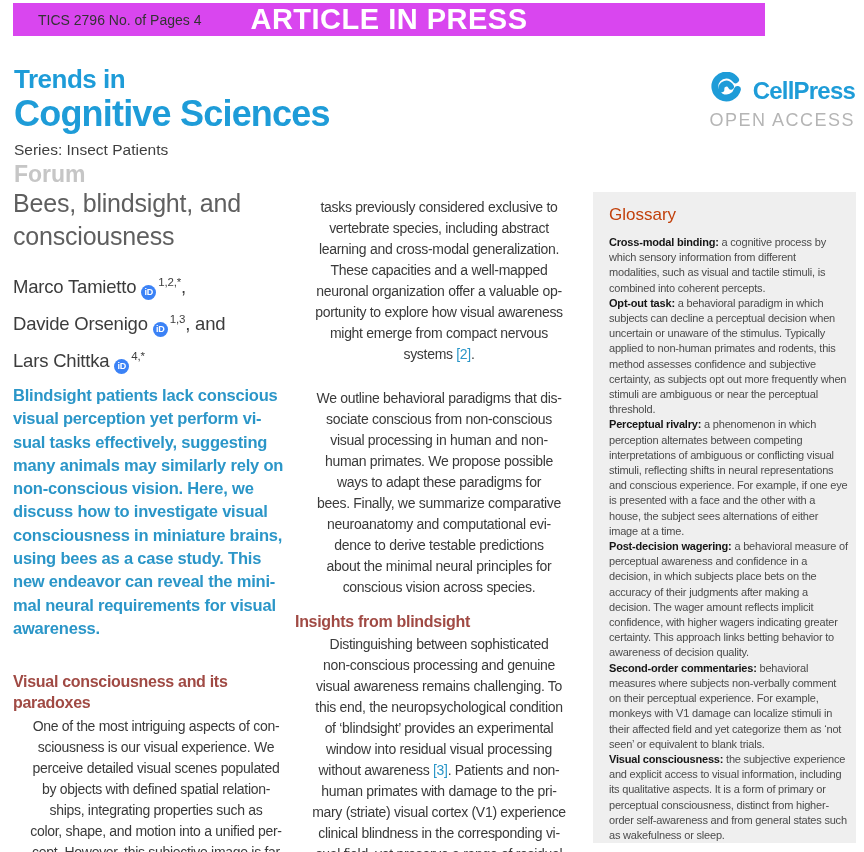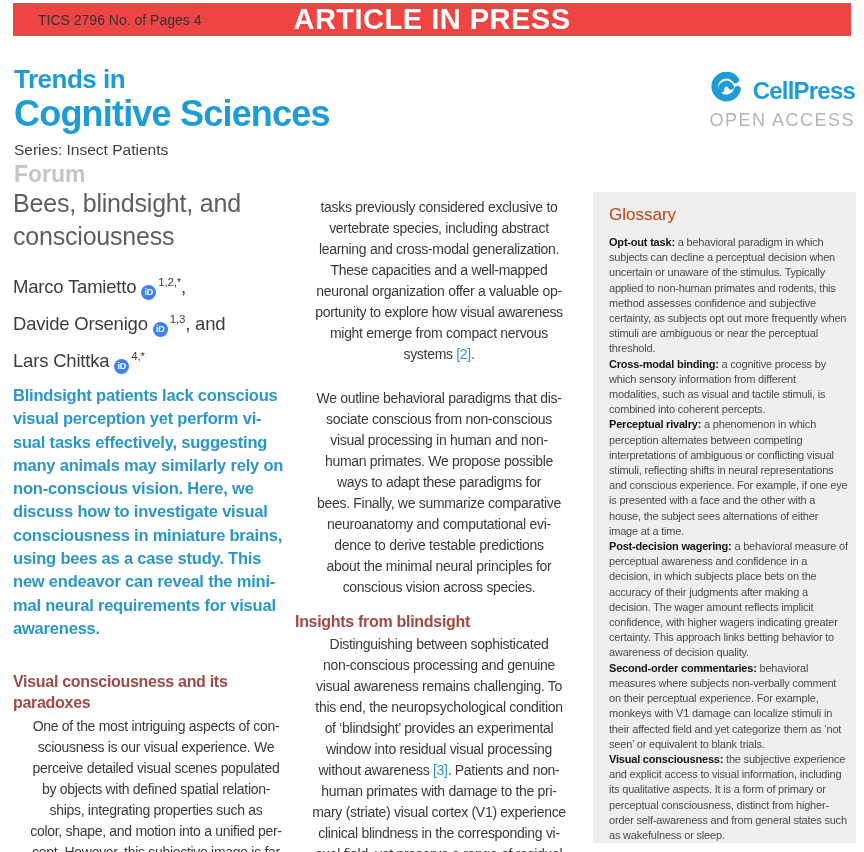--- a/index.html
+++ b/index.html
@@ -1,21 +1,21 @@
 <!DOCTYPE html>
 <html><head>
 <meta charset="utf-8">
 <style>
   html,body{margin:0;padding:0;background:#ffffff;}
   .page{
     position:relative;width:864px;height:852px;background:#ffffff;overflow:hidden;
     font-family:"Liberation Sans", sans-serif;
   }
   
-  .topbar{position:absolute;left:13px;top:3px;width:838px;height:33px;background:#ef4444;}
+  .topbar{position:absolute;left:13px;top:3px;width:752px;height:33px;background:#d946ef;}
   .topbar-left{position:absolute;left:25px;top:50%;transform:translateY(-50%);
     font-size:14px;color:#333333;letter-spacing:0;}
   .topbar-center{position:absolute;left:0;right:0;top:50%;transform:translateY(-52%);
     text-align:center;font-size:29px;font-weight:bold;color:#ffffff;letter-spacing:0.5px;}
   
   .brand1{position:absolute;left:14px;top:64px;font-size:26px;line-height:30px;
     font-weight:bold;color:#1e9cd8;letter-spacing:-0.5px;}
   .brand2{position:absolute;left:14px;top:92px;font-size:36px;line-height:44px;
     font-weight:bold;color:#1e9cd8;letter-spacing:-0.8px;}
   .series{position:absolute;left:14px;top:141px;font-size:15.5px;color:#3f3f3f;}
@@ -143,22 +143,22 @@
 window into residual visual processing
 without awareness <span class="ref">[3]</span>. Patients and non-
 human primates with damage to the pri-
 mary (striate) visual cortex (V1) experience
 clinical blindness in the corresponding vi-
 sual field, yet preserve a range of residual</div>
 
   <div class="glossary">
     <div class="glossary-heading">Glossary</div>
     <div>
+        <p class="gloss-entry"><b class="gloss-term">Cross-modal binding: </b>a cognitive process by which sensory information from different modalities, such as visual and tactile stimuli, is combined into coherent percepts.</p>
         <p class="gloss-entry"><b class="gloss-term">Opt-out task: </b>a behavioral paradigm in which subjects can decline a perceptual decision when uncertain or unaware of the stimulus. Typically applied to non-human primates and rodents, this method assesses confidence and subjective certainty, as subjects opt out more frequently when stimuli are ambiguous or near the perceptual threshold.</p>
-        <p class="gloss-entry"><b class="gloss-term">Cross-modal binding: </b>a cognitive process by which sensory information from different modalities, such as visual and tactile stimuli, is combined into coherent percepts.</p>
         <p class="gloss-entry"><b class="gloss-term">Perceptual rivalry: </b>a phenomenon in which perception alternates between competing interpretations of ambiguous or conflicting visual stimuli, reflecting shifts in neural representations and conscious experience. For example, if one eye is presented with a face and the other with a house, the subject sees alternations of either image at a time.</p>
         <p class="gloss-entry"><b class="gloss-term">Post-decision wagering: </b>a behavioral measure of perceptual awareness and confidence in a decision, in which subjects place bets on the accuracy of their judgments after making a decision. The wager amount reflects implicit confidence, with higher wagers indicating greater certainty. This approach links betting behavior to awareness of decision quality.</p>
         <p class="gloss-entry"><b class="gloss-term">Second-order commentaries: </b>behavioral measures where subjects non-verbally comment on their perceptual experience. For example, monkeys with V1 damage can localize stimuli in their affected field and yet categorize them as ‘not seen’ or equivalent to blank trials.</p>
         <p class="gloss-entry"><b class="gloss-term">Visual consciousness: </b>the subjective experience and explicit access to visual information, including its qualitative aspects. It is a form of primary or perceptual consciousness, distinct from higher-order self-awareness and from general states such as wakefulness or sleep.</p>
       </div>
   </div>
 
 </div>
 
 </body></html>

